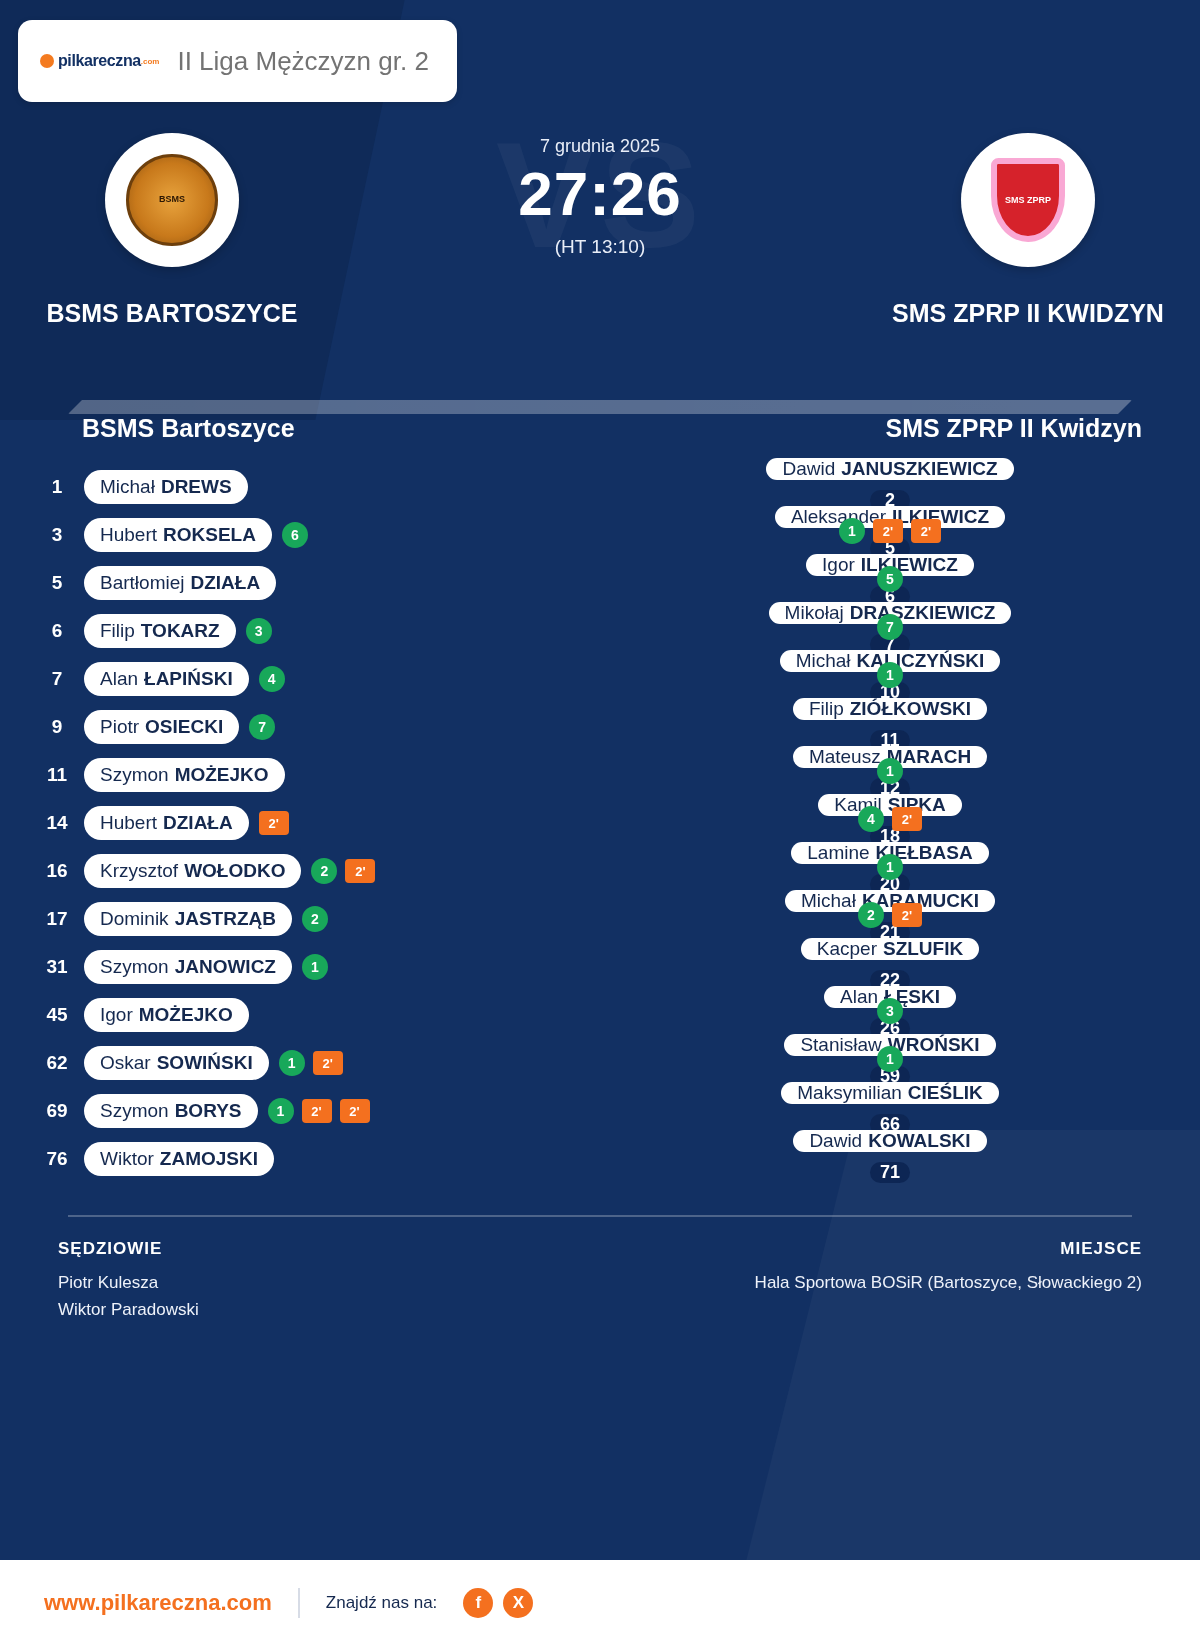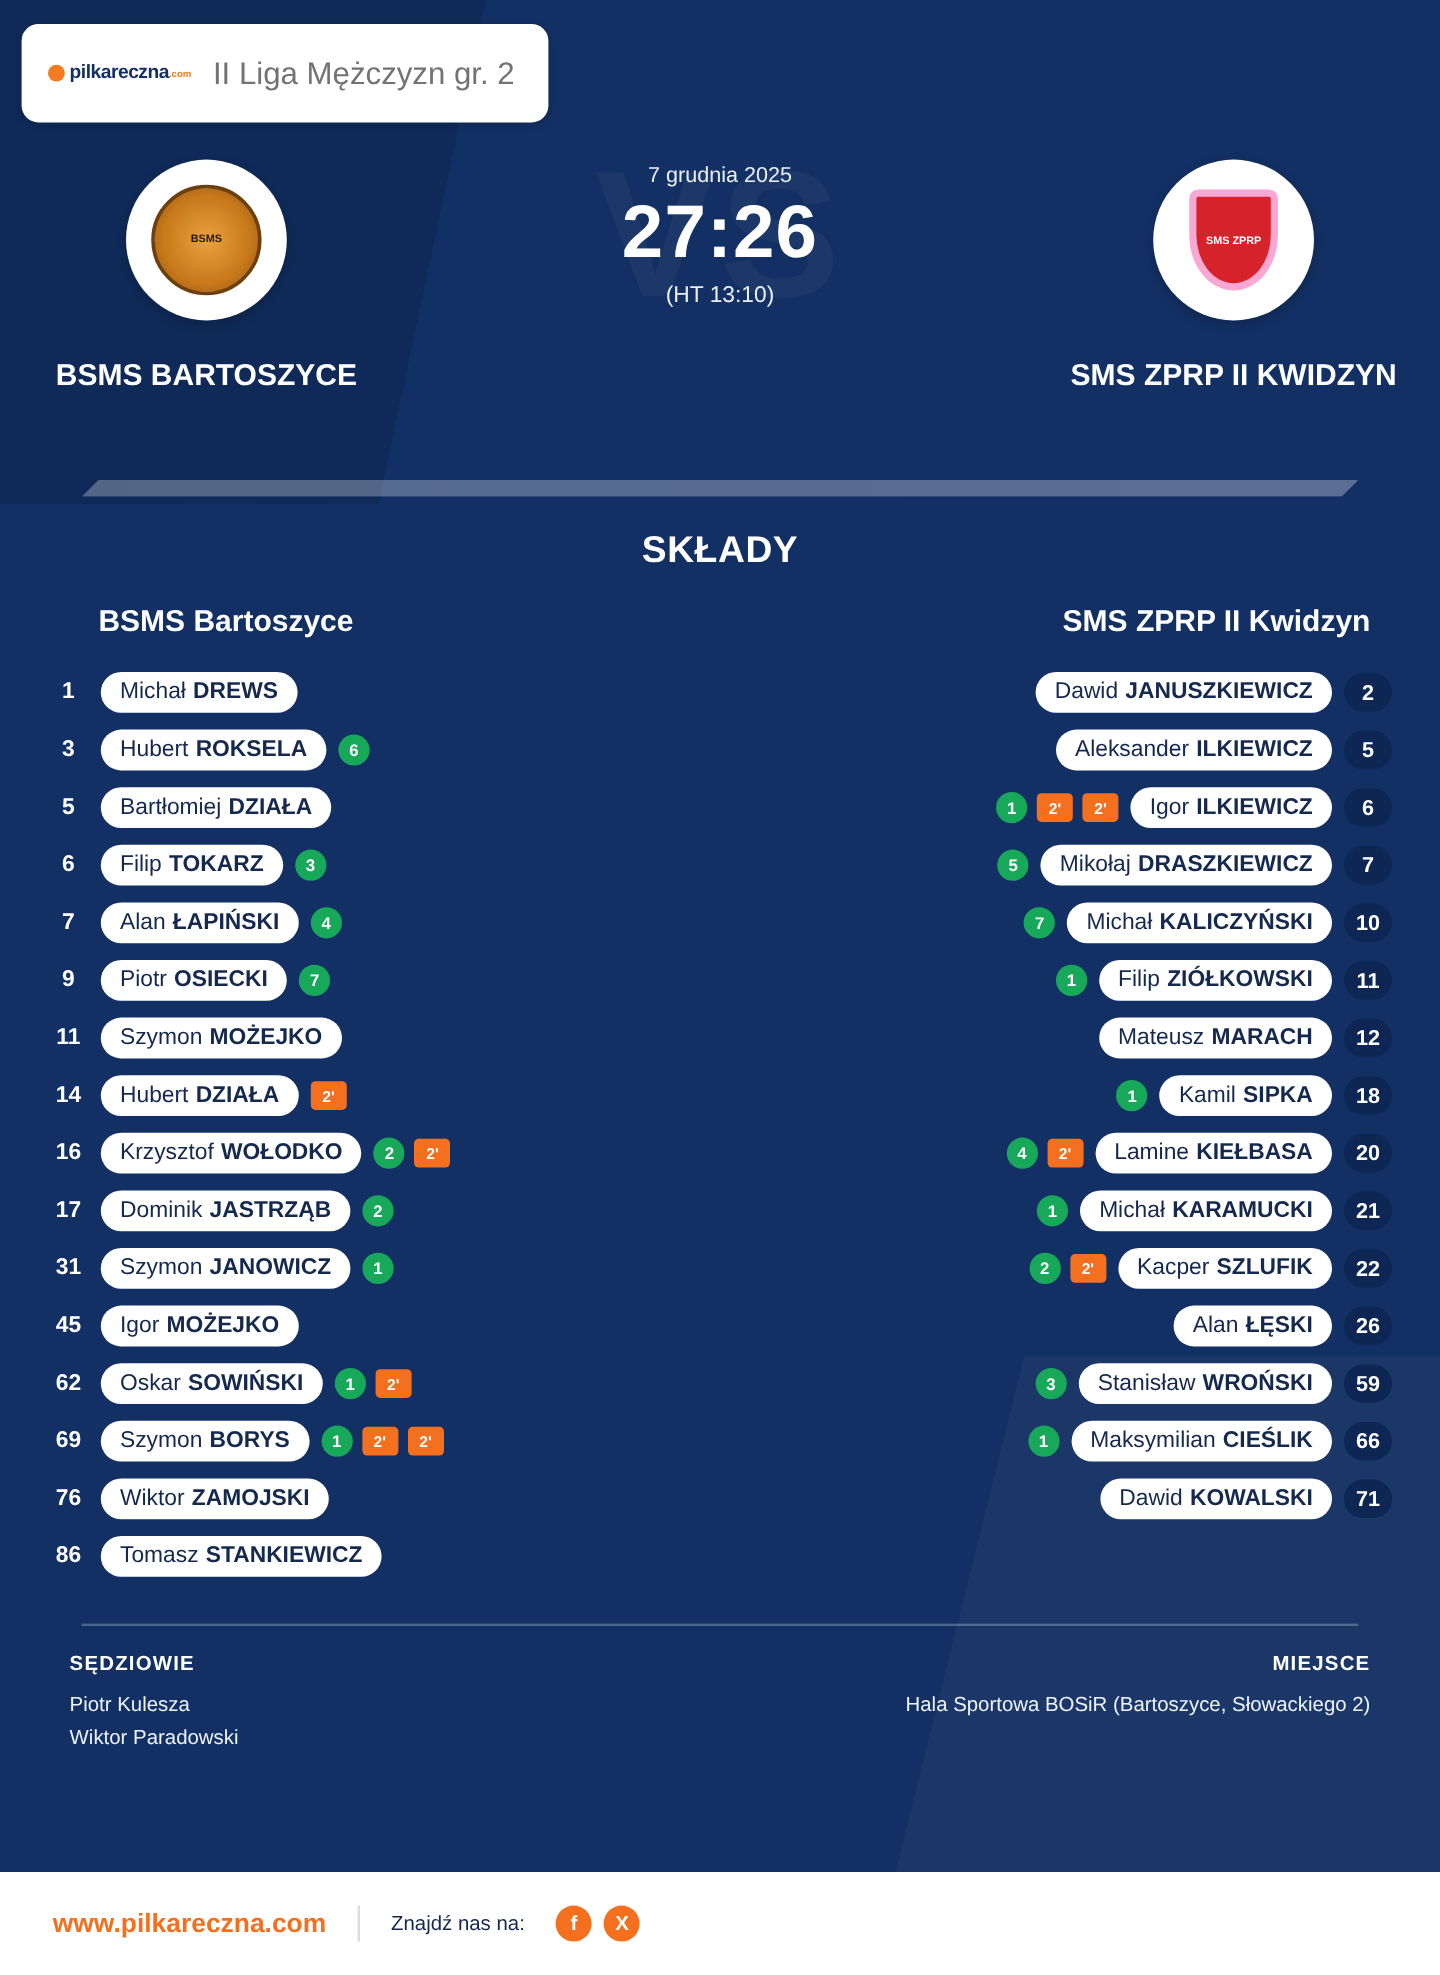--- a/index.html
+++ b/index.html
@@ -112,21 +112,21 @@
   
   .lineups { display: flex; justify-content: space-between; padding: 0 40px; }
   .col { width: 540px; }
   .col-title { font-size: 25px; font-weight: bold; margin-bottom: 20px; }
   .col.home .col-title { text-align: left; padding-left: 42px; }
   .col.away .col-title { text-align: right; padding-right: 18px; }
 
   .player-row {
     display: flex; align-items: center; height: 48px; gap: 10px;
   }
-  .col.away .player-row { justify-content: flex-end; }
+  .col.away .player-row { justify-content: flex-end; flex-direction: column; }
 
   .num {
     width: 34px; text-align: center; font-size: 19px; font-weight: bold; color: #ffffff;
   }
   .num.away-pill {
     width: 40px; height: 32px; border-radius: 16px;
     background: #0d2654; display: flex; align-items: center; justify-content: center;
     font-size: 18px;
   }
   .name-pill {
@@ -211,21 +211,20 @@
     <div class="team-badge right">
       <div class="crest-away">
         <div class="shield">SMS ZPRP</div>
       </div>
     </div>
     <div class="team-name right">SMS ZPRP II KWIDZYN</div>
   </div>
 
   <div class="divider"></div>
 
-  <div class="section-title">SKŁADY</div>
 
   <div class="lineups">
     <div class="col home">
       <div class="col-title">BSMS Bartoszyce</div>
       <div id="home-list">
           <div class="player-row">
             <span class="num">1</span>
             <span class="name-pill">
               <span class="first">Michał</span>
               <span class="last">DREWS</span>
@@ -358,28 +357,20 @@
               <span class="b-goals">1</span>
               <span class="b-pen">2'</span>
               <span class="b-pen">2'</span>
             </span>
           </div>
           <div class="player-row">
             <span class="num">76</span>
             <span class="name-pill">
               <span class="first">Wiktor</span>
               <span class="last">ZAMOJSKI</span>
-            </span>
-            <span class="badges"></span>
-          </div>
-          <div class="player-row">
-            <span class="num">86</span>
-            <span class="name-pill">
-              <span class="first">Tomasz</span>
-              <span class="last">STANKIEWICZ</span>
             </span>
             <span class="badges"></span>
           </div>
         </div>
     </div>
     <div class="col away">
       <div class="col-title">SMS ZPRP II Kwidzyn</div>
       <div id="away-list">
           <div class="player-row">
             <span class="badges"></span>

